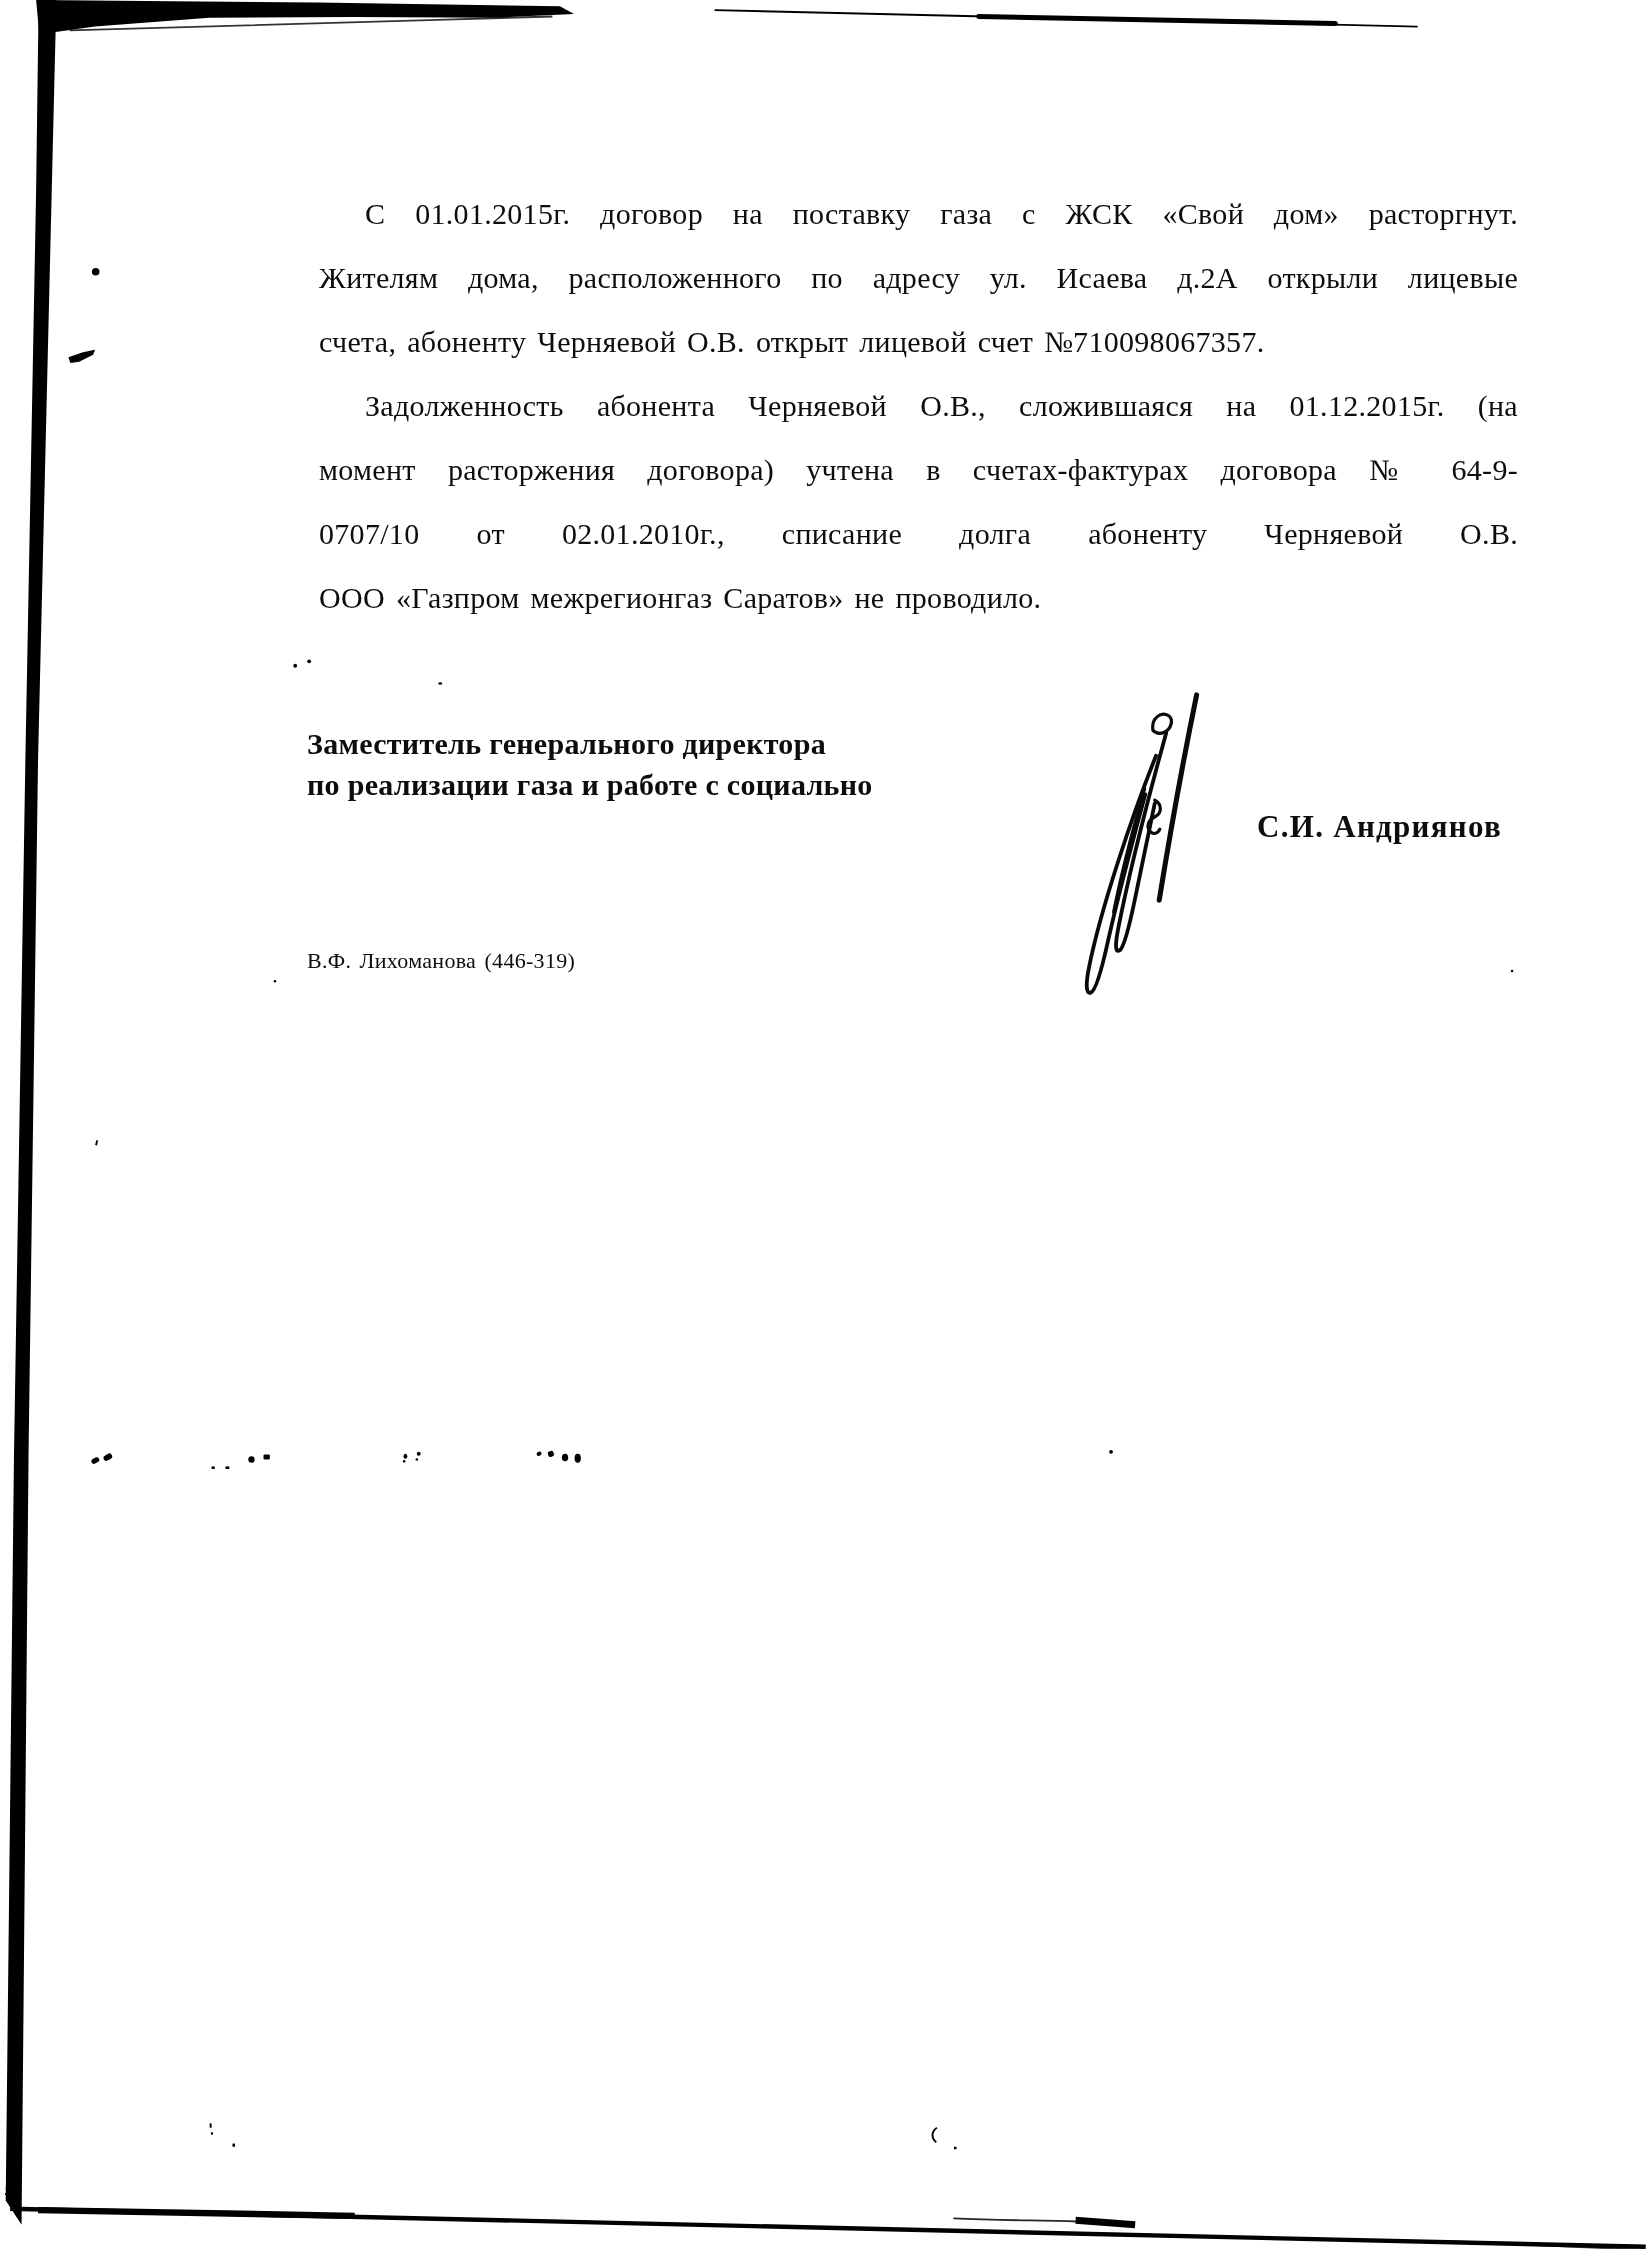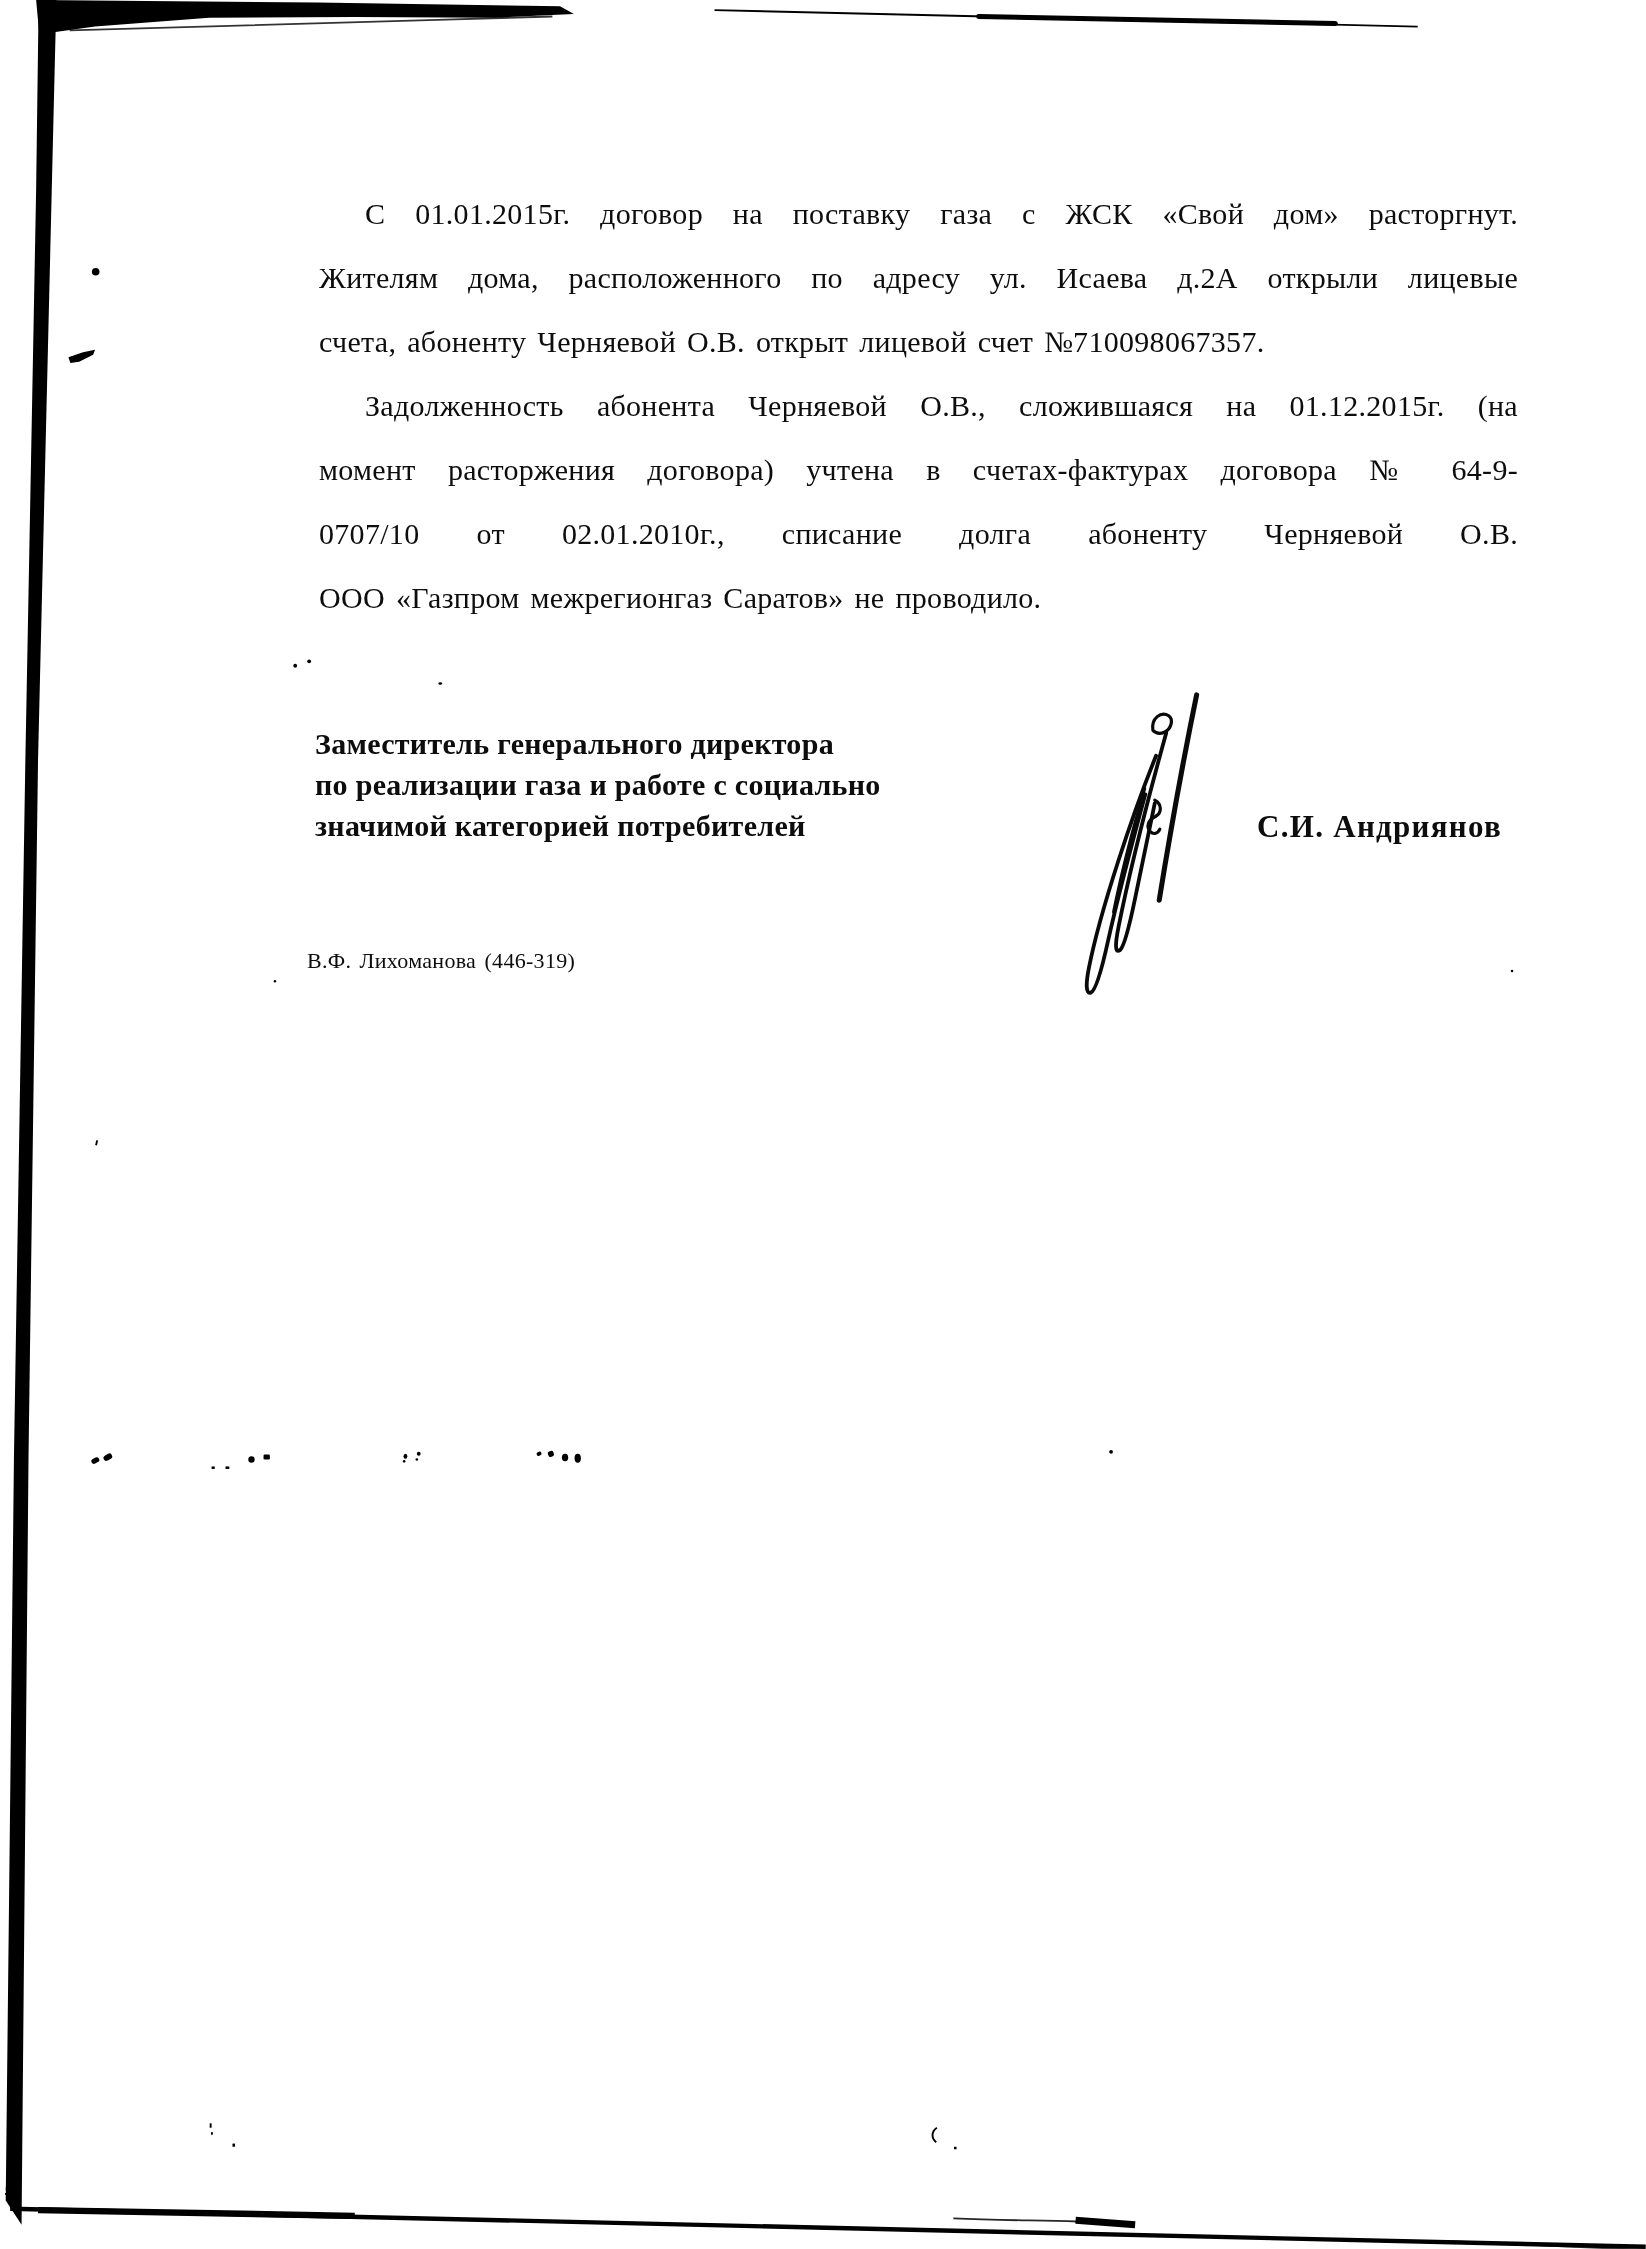--- a/index.html
+++ b/index.html
@@ -16,21 +16,21 @@
     position:absolute;left:307px;top:182px;width:1211px;
     font-size:30px;line-height:64px;letter-spacing:0.3px;word-spacing:3.2px;
   }
   .body-text .line{height:64px;margin-left:12px;}
   .body-text .line.j{text-align:justify;text-align-last:justify;text-justify:inter-word;}
   .body-text .line.i{padding-left:46px;}
   .title-block{
     position:absolute;left:307px;top:723px;width:760px;
     font-size:30px;font-weight:bold;line-height:41px;letter-spacing:0.3px;
   }
-  .title-block .tline{height:41px;white-space:nowrap;margin-left:8px;}
+  .title-block .tline{height:41px;white-space:nowrap;}
   .signer-name{
     position:absolute;left:1257px;top:809px;
     font-size:31px;font-weight:bold;letter-spacing:1.3px;white-space:nowrap;
   }
   .doc-footer{
     position:absolute;left:307px;top:948px;
     font-size:22px;letter-spacing:0.3px;word-spacing:2.5px;white-space:nowrap;
   }
 </style>
 </head>
@@ -104,21 +104,20 @@
     <div class="line">счета, абоненту Черняевой О.В. открыт лицевой счет №710098067357.</div>
     <div class="line j i">Задолженность абонента Черняевой О.В., сложившаяся на 01.12.2015г. (на</div>
     <div class="line j">момент расторжения договора) учтена в счетах-фактурах договора № 64-9-</div>
     <div class="line j">0707/10 от 02.01.2010г., списание долга абоненту Черняевой О.В.</div>
     <div class="line">ООО «Газпром межрегионгаз Саратов» не проводило.</div>
   </div>
 
   <div class="title-block">
     <div class="tline">Заместитель генерального директора</div>
     <div class="tline">по реализации газа и работе с социально</div>
-    <div class="tline">значимой категорией потребителей</div>
   </div>
 
   <div class="signer-name">С.И. Андриянов</div>
 
   <div class="doc-footer">В.Ф. Лихоманова (446-319)</div>
 
 </div>
 
 
 </body></html>

